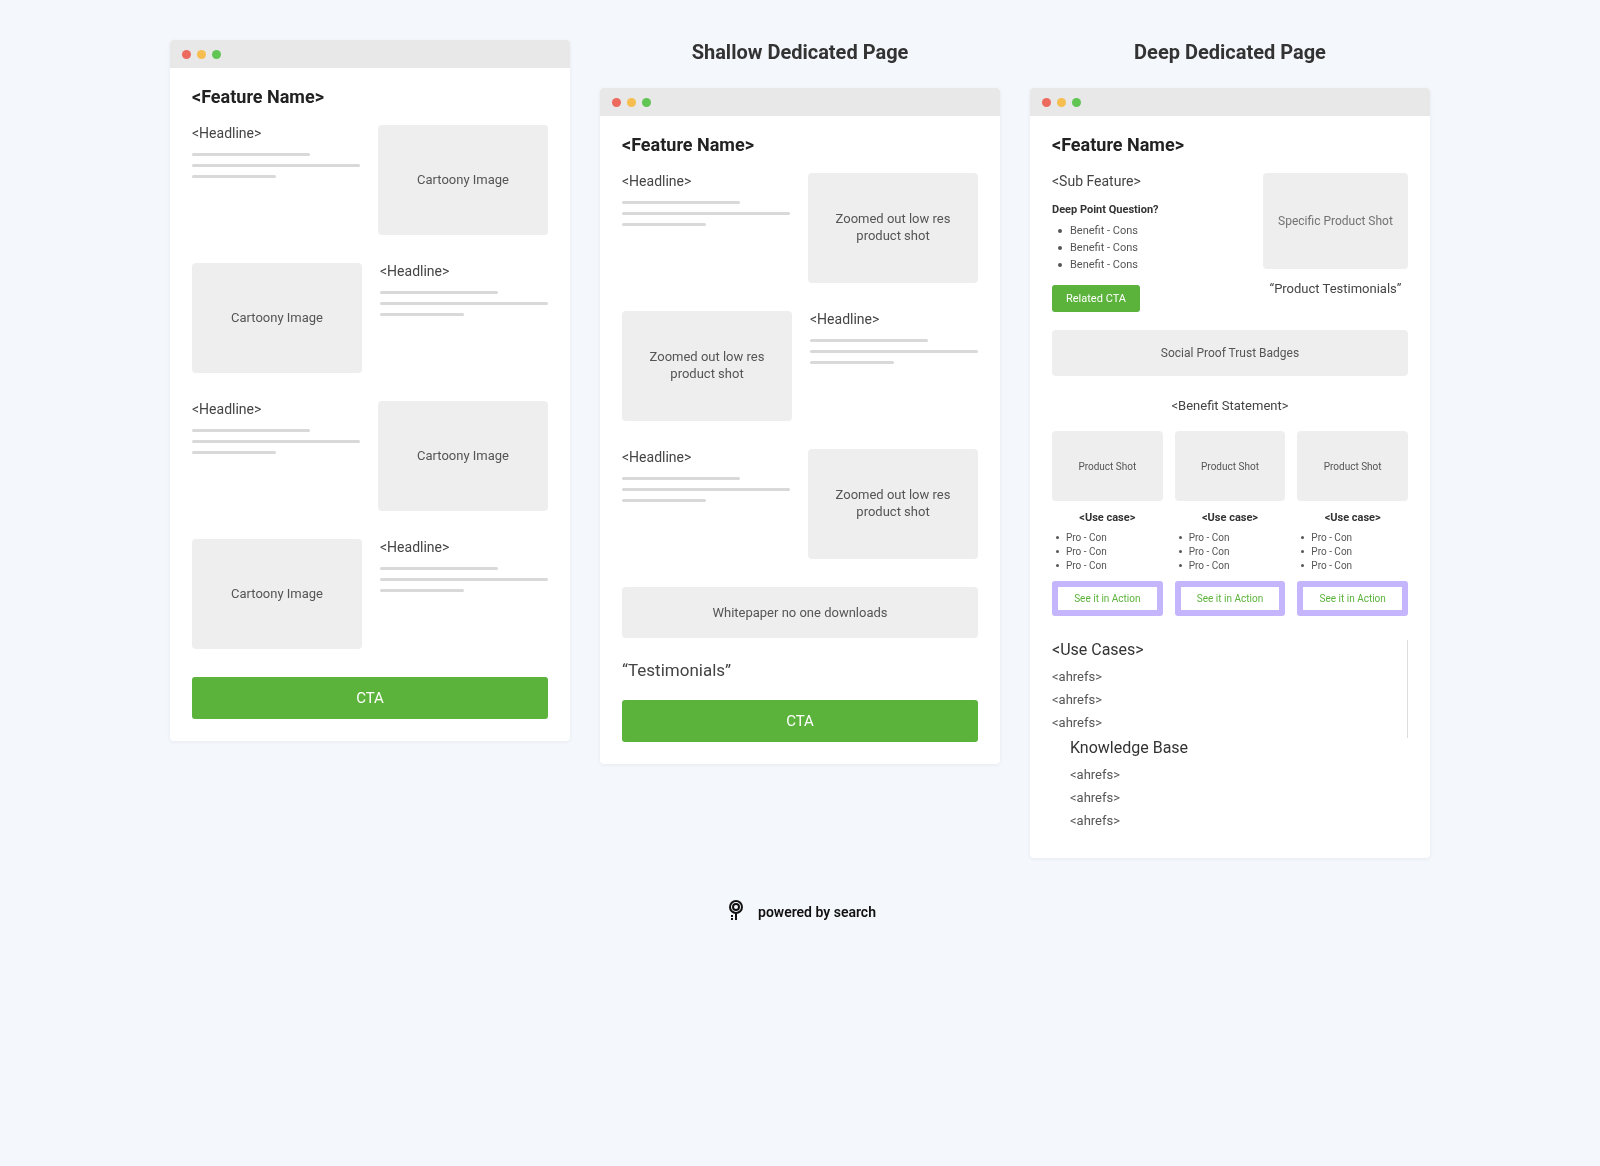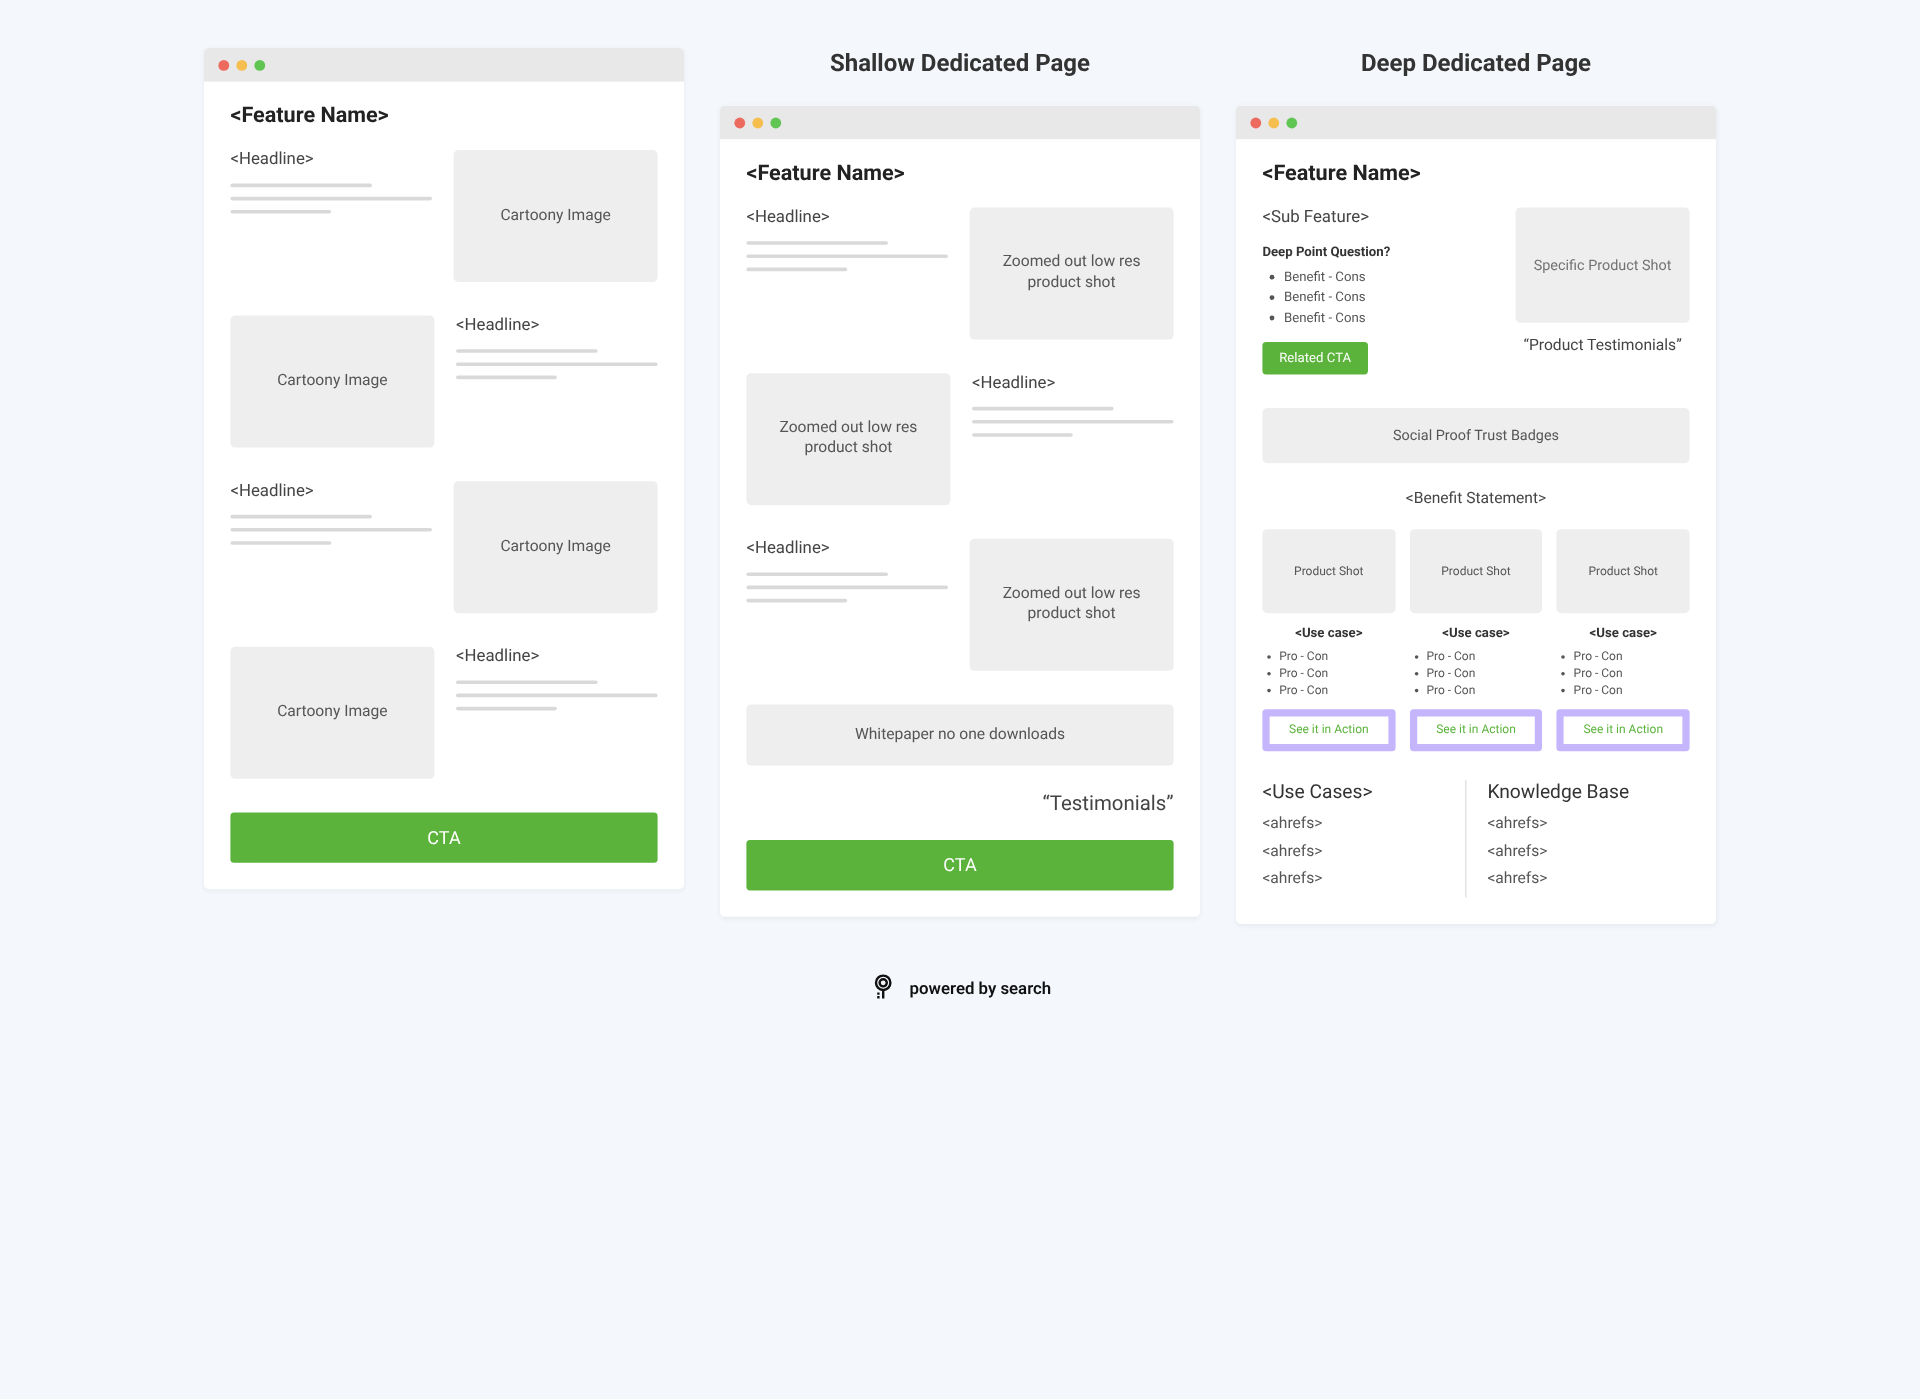--- a/index.html
+++ b/index.html
@@ -95,21 +95,21 @@
 .whitepaper {
   background: #eee;
   padding: 18px;
   text-align: center;
   font-size: 13px;
   color: #555;
   border-radius: 4px;
   margin-bottom: 22px;
 }
 .testimonials-label {
-  text-align: right;
+  text-align: left;
   font-size: 17px;
   color: #444;
   margin-bottom: 20px;
 }
 
 .sub-feature { font-size: 14px; color: #444; margin-bottom: 14px; }
 .pain-q { font-size: 11px; font-weight: 700; color: #333; margin-bottom: 8px; }
 .benefit-list { list-style: none; padding-left: 6px; margin-bottom: 14px; }
 .benefit-list li {
   font-size: 11px; color: #555; margin-bottom: 4px;
@@ -158,21 +158,21 @@
 }
 .procon-list li::before {
   content: ""; position: absolute; left: 0; top: 4px;
   width: 3px; height: 3px; background: #555; border-radius: 50%;
 }
 .see-action {
   border: 6px solid #c4b5fd; color: #5cb33c;
   font-size: 10px; text-align: center; padding: 6px 4px;
   border-radius: 3px;
 }
-.bottom-cols { display: flex; gap: 0; }
+.bottom-cols { display: flex; gap: 0; flex-direction: column; }
 .bcol { flex: 1; padding-right: 10px; }
 .bcol:first-child { border-right: 1px solid #ddd; }
 .bcol:last-child { padding-left: 18px; }
 .bcol-title { font-size: 16px; color: #333; margin-bottom: 10px; }
 .ahrefs { font-size: 13px; color: #555; margin-bottom: 8px; }
 .footer {
   display: flex; justify-content: center; align-items: center;
   gap: 10px; margin-top: 40px; font-size: 14px; font-weight: 600; color: #111;
 }
 .footer svg { width: 24px; height: 24px; }
@@ -290,21 +290,21 @@
     <div class="col-title">Deep Dedicated Page</div>
     <div class="browser">
       <div class="browser-bar">
         <div class="dot red"></div>
         <div class="dot yel"></div>
         <div class="dot grn"></div>
       </div>
       <div class="content">
         <div class="feature-name">&lt;Feature Name&gt;</div>
 
-        <div class="row" style="margin-bottom:28px;">
+        <div class="row" style="margin-bottom:18px;">
           <div class="textcol">
             <div class="sub-feature">&lt;Sub Feature&gt;</div>
             <div class="pain-q">Deep Point Question?</div>
             <ul class="benefit-list">
               <li>Benefit - Cons</li>
               <li>Benefit - Cons</li>
               <li>Benefit - Cons</li>
             </ul>
             <div class="small-cta">Related CTA</div>
           </div>

